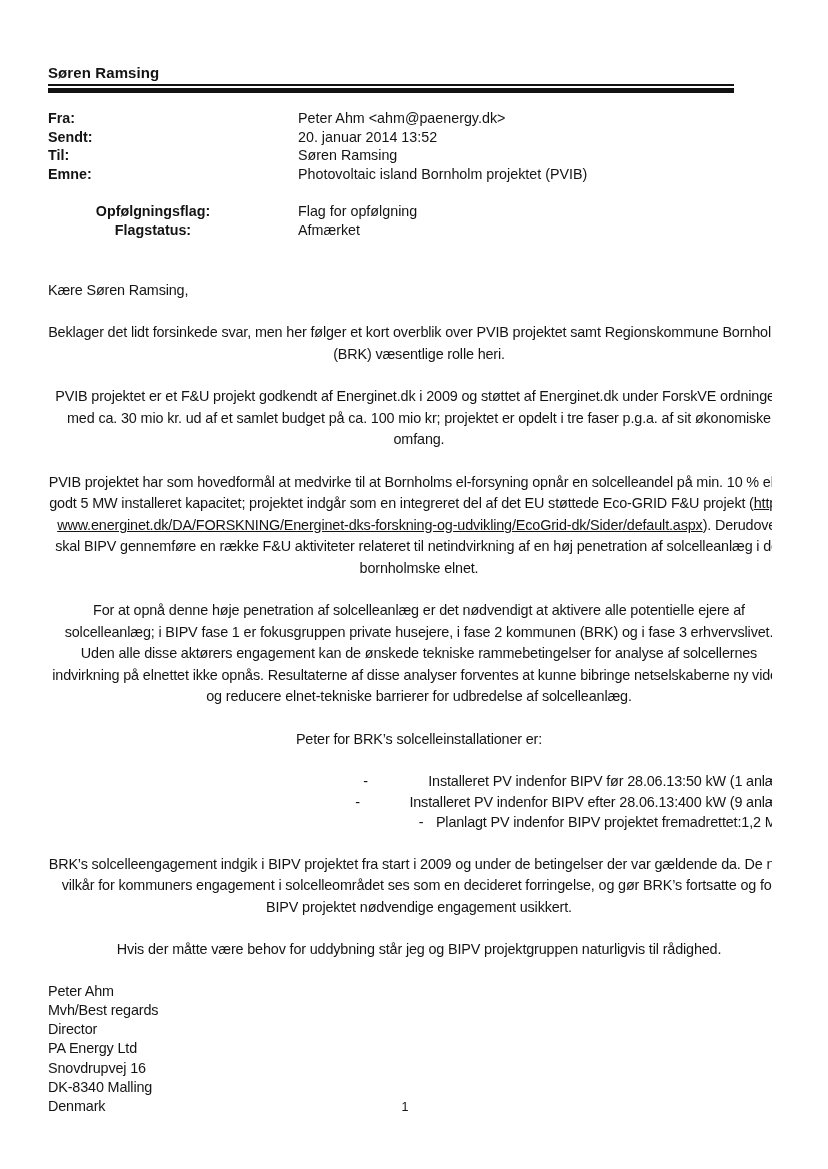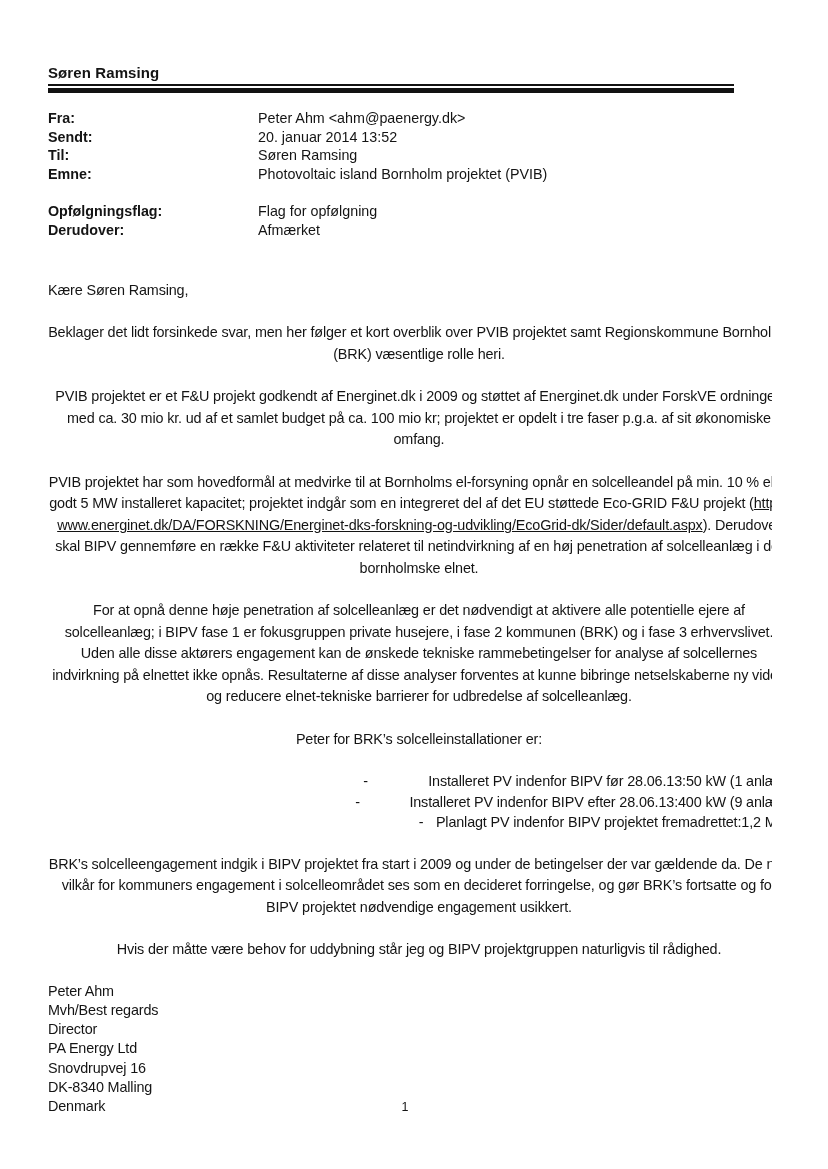--- a/index.html
+++ b/index.html
@@ -23,25 +23,26 @@
     letter-spacing: 0.1px;
     padding-bottom: 3px;
     border-bottom: 2px solid #121212;
   }
   .rule-thick {
     height: 5px;
     background: #121212;
     margin-top: 2px;
   }
   .fields { margin-top: 16px; }
-  .flags  { margin-top: 19px; }
+  .flags  { margin-top: 19px; text-align: center; }
   .field-row {
     display: flex;
     line-height: 18.6px;
     font-size: 14.3px;
+    gap: 40px;
   }
   .field-label {
     font-weight: bold;
     width: 210px;
     flex: 0 0 210px;
   }
   .field-value { white-space: nowrap; }
   
   .body-text {
     width: 742px;
@@ -111,21 +112,21 @@
       <span class="field-value">Photovoltaic island Bornholm projektet (PVIB)</span>
     </div>
   </div>
 
   <div class="flags">
     <div class="field-row">
       <span class="field-label">Opfølgningsflag:</span>
       <span class="field-value">Flag for opfølgning</span>
     </div>
     <div class="field-row">
-      <span class="field-label">Derudover:</span>
+      <span class="field-label">Flagstatus:</span>
       <span class="field-value">Afmærket</span>
     </div>
   </div>
 
   <div class="body-text">
     <div class="greeting">Kære Søren Ramsing,</div>
 
     <div class="para">Beklager det lidt forsinkede svar, men her følger et kort overblik over PVIB projektet samt Regionskommune Bornholms (BRK) væsentlige rolle heri.</div>
 
     <div class="para">PVIB projektet er et F&amp;U projekt godkendt af Energinet.dk i 2009 og støttet af Energinet.dk under ForskVE ordningen med ca. 30 mio kr. ud af et samlet budget på ca. 100 mio kr; projektet er opdelt i tre faser p.g.a. af sit økonomiske omfang.</div>

